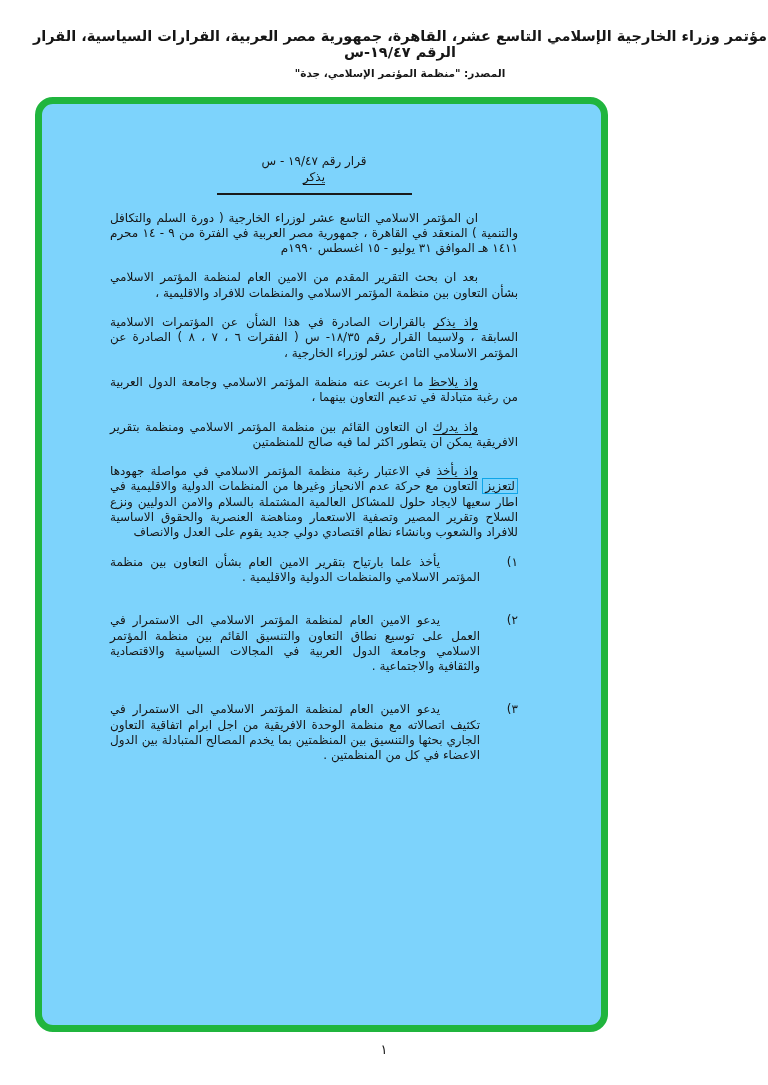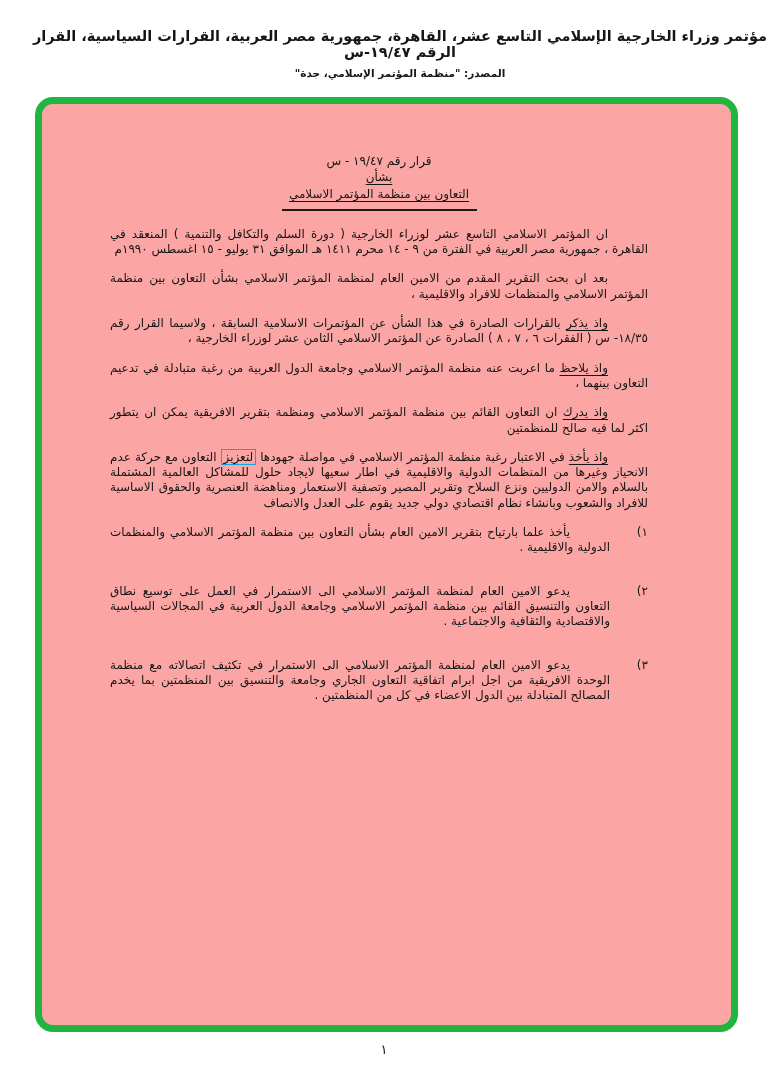--- a/index.html
+++ b/index.html
@@ -6,22 +6,22 @@
   body{
     width:768px;height:1085px;position:relative;background:#ffffff;
     font-family:"DejaVu Sans", sans-serif;color:#161616;overflow:hidden;
   }
   
   .cite{position:absolute;top:28px;left:16px;width:768px;text-align:center;direction:rtl;}
   .cite-l1{font-size:14.5px;font-weight:bold;letter-spacing:.2px;}
   .cite-l2{font-size:10.5px;font-weight:bold;margin-top:7px;}
   
   .frame{
-    position:absolute;left:35px;top:97px;width:703px;height:935px;
-    box-sizing:border-box;border:7px solid #20b53e;border-radius:18px;background:#fca5a5;
+    position:absolute;left:35px;top:97px;width:573px;height:935px;
+    box-sizing:border-box;border:7px solid #20b53e;border-radius:18px;background:#7dd3fc;
   }
   .doc{
     position:absolute;inset:0;direction:rtl;
     padding:50px 83px 0 68px;box-sizing:border-box;
     font-size:12px;line-height:15.3px;
   }
   
   .doc-title{text-align:center;margin-bottom:2px;}
   .doc-title .tl{display:block;margin-bottom:1px;white-space:nowrap;}
   .doc-title .tl.u{text-decoration:underline;text-underline-offset:3px;}
@@ -40,22 +40,21 @@
 
 <div class="cite">
   <div class="cite-l1">مؤتمر وزراء الخارجية الإسلامي التاسع عشر، القاهرة، جمهورية مصر العربية، القرارات السياسية، القرار الرقم ١٩/٤٧-س</div>
   <div class="cite-l2">المصدر: "منظمة المؤتمر الإسلامي، جدة"</div>
 </div>
 
 <div class="frame" id="frame" style="border-color: rgb(32, 181, 62);">
   <div class="doc">
     <div class="doc-title" id="doc-title">
         <span class="tl">قرار رقم ١٩/٤٧ - س</span>
-        <span class="tl u">بشأن</span>
-        <span class="tl u">التعاون بين منظمة المؤتمر الاسلامي</span>
+        <span class="tl u">يذكر</span>
       </div>
     <div class="title-rule"></div>
     <div class="body-text" id="doc-paragraphs">
         <p><span class="seg-plain">ان المؤتمر الاسلامي التاسع عشر لوزراء الخارجية ( دورة السلم والتكافل والتنمية ) المنعقد في القاهرة ، جمهورية مصر العربية في الفترة من ٩ - ١٤ محرم ١٤١١ هـ الموافق ٣١ يوليو - ١٥ اغسطس ١٩٩٠م</span></p>
         <p><span class="seg-plain">بعد ان بحث التقرير المقدم من الامين العام لمنظمة المؤتمر الاسلامي بشأن التعاون بين منظمة المؤتمر الاسلامي والمنظمات للافراد والاقليمية ،</span></p>
         <p><span class="seg-underline">واذ يذكر</span><span class="seg-plain"> بالقرارات الصادرة في هذا الشأن عن المؤتمرات الاسلامية السابقة ، ولاسيما القرار رقم ١٨/٣٥- س ( الفقرات ٦ ، ٧ ، ٨ ) الصادرة عن المؤتمر الاسلامي الثامن عشر لوزراء الخارجية ،</span></p>
         <p><span class="seg-underline">واذ يلاحظ</span><span class="seg-plain"> ما اعربت عنه منظمة المؤتمر الاسلامي وجامعة الدول العربية من رغبة متبادلة في تدعيم التعاون بينهما ،</span></p>
         <p><span class="seg-underline">واذ يدرك</span><span class="seg-plain"> ان التعاون القائم بين منظمة المؤتمر الاسلامي ومنظمة بتقرير الافريقية يمكن ان يتطور اكثر لما فيه صالح للمنظمتين</span></p>
         <p><span class="seg-underline">واذ يأخذ</span><span class="seg-plain"> في الاعتبار رغبة منظمة المؤتمر الاسلامي في مواصلة جهودها </span><span class="seg-boxed">لتعزيز</span><span class="seg-plain"> التعاون مع حركة عدم الانحياز وغيرها من المنظمات الدولية والاقليمية في اطار سعيها لايجاد حلول للمشاكل العالمية المشتملة بالسلام والامن الدوليين ونزع السلاح وتقرير المصير وتصفية الاستعمار ومناهضة العنصرية والحقوق الاساسية للافراد والشعوب وبانشاء نظام اقتصادي دولي جديد يقوم على العدل والانصاف</span></p>
       </div>
@@ -63,19 +62,19 @@
         <div class="item">
           <span class="item-num">١)</span>
           <p class="item-text">يأخذ علما بارتياح بتقرير الامين العام بشأن التعاون بين منظمة المؤتمر الاسلامي والمنظمات الدولية والاقليمية .</p>
         </div>
         <div class="item">
           <span class="item-num">٢)</span>
           <p class="item-text">يدعو الامين العام لمنظمة المؤتمر الاسلامي الى الاستمرار في العمل على توسيع نطاق التعاون والتنسيق القائم بين منظمة المؤتمر الاسلامي وجامعة الدول العربية في المجالات السياسية والاقتصادية والثقافية والاجتماعية .</p>
         </div>
         <div class="item">
           <span class="item-num">٣)</span>
-          <p class="item-text">يدعو الامين العام لمنظمة المؤتمر الاسلامي الى الاستمرار في تكثيف اتصالاته مع منظمة الوحدة الافريقية من اجل ابرام اتفاقية التعاون الجاري وجامعة والتنسيق بين المنظمتين بما يخدم المصالح المتبادلة بين الدول الاعضاء في كل من المنظمتين .</p>
+          <p class="item-text">يدعو الامين العام لمنظمة المؤتمر الاسلامي الى الاستمرار في تكثيف اتصالاته مع منظمة الوحدة الافريقية من اجل ابرام اتفاقية التعاون الجاري بحثها والتنسيق بين المنظمتين بما يخدم المصالح المتبادلة بين الدول الاعضاء في كل من المنظمتين .</p>
         </div>
       </div>
   </div>
 </div>
 
 <div class="pageno">١</div>
 
 </body></html>

